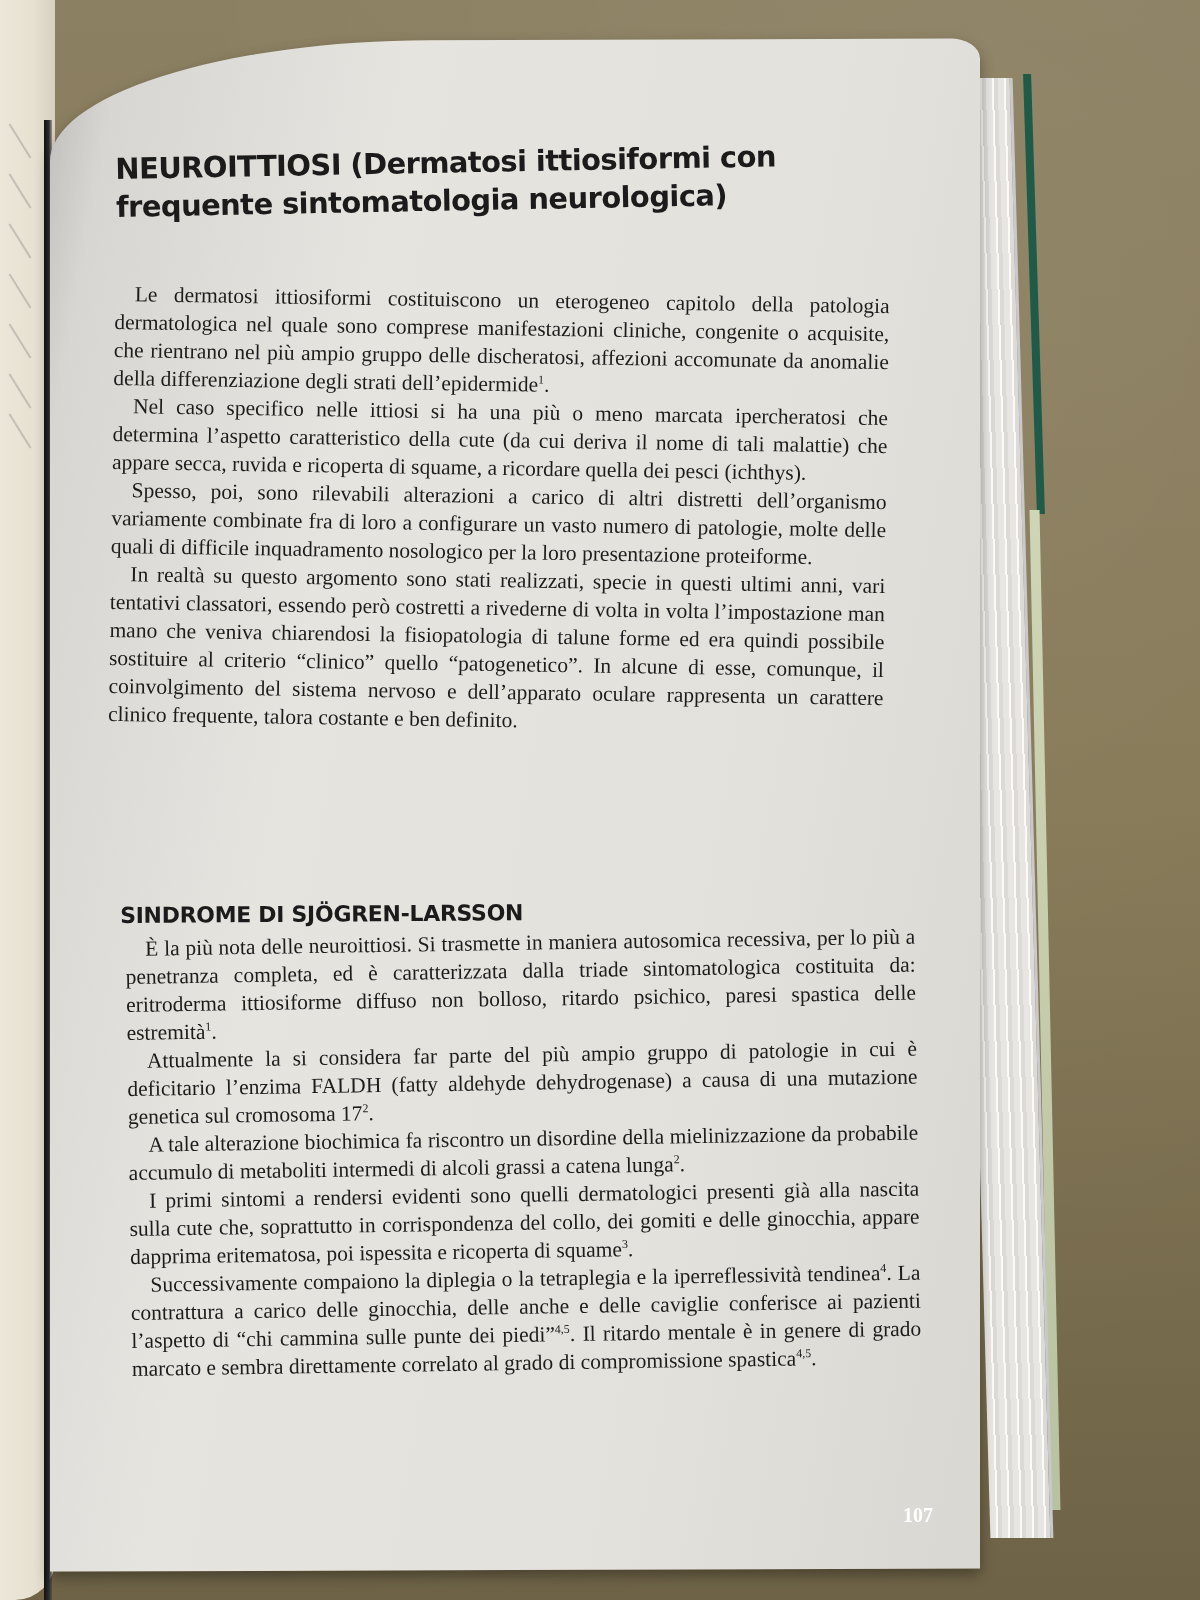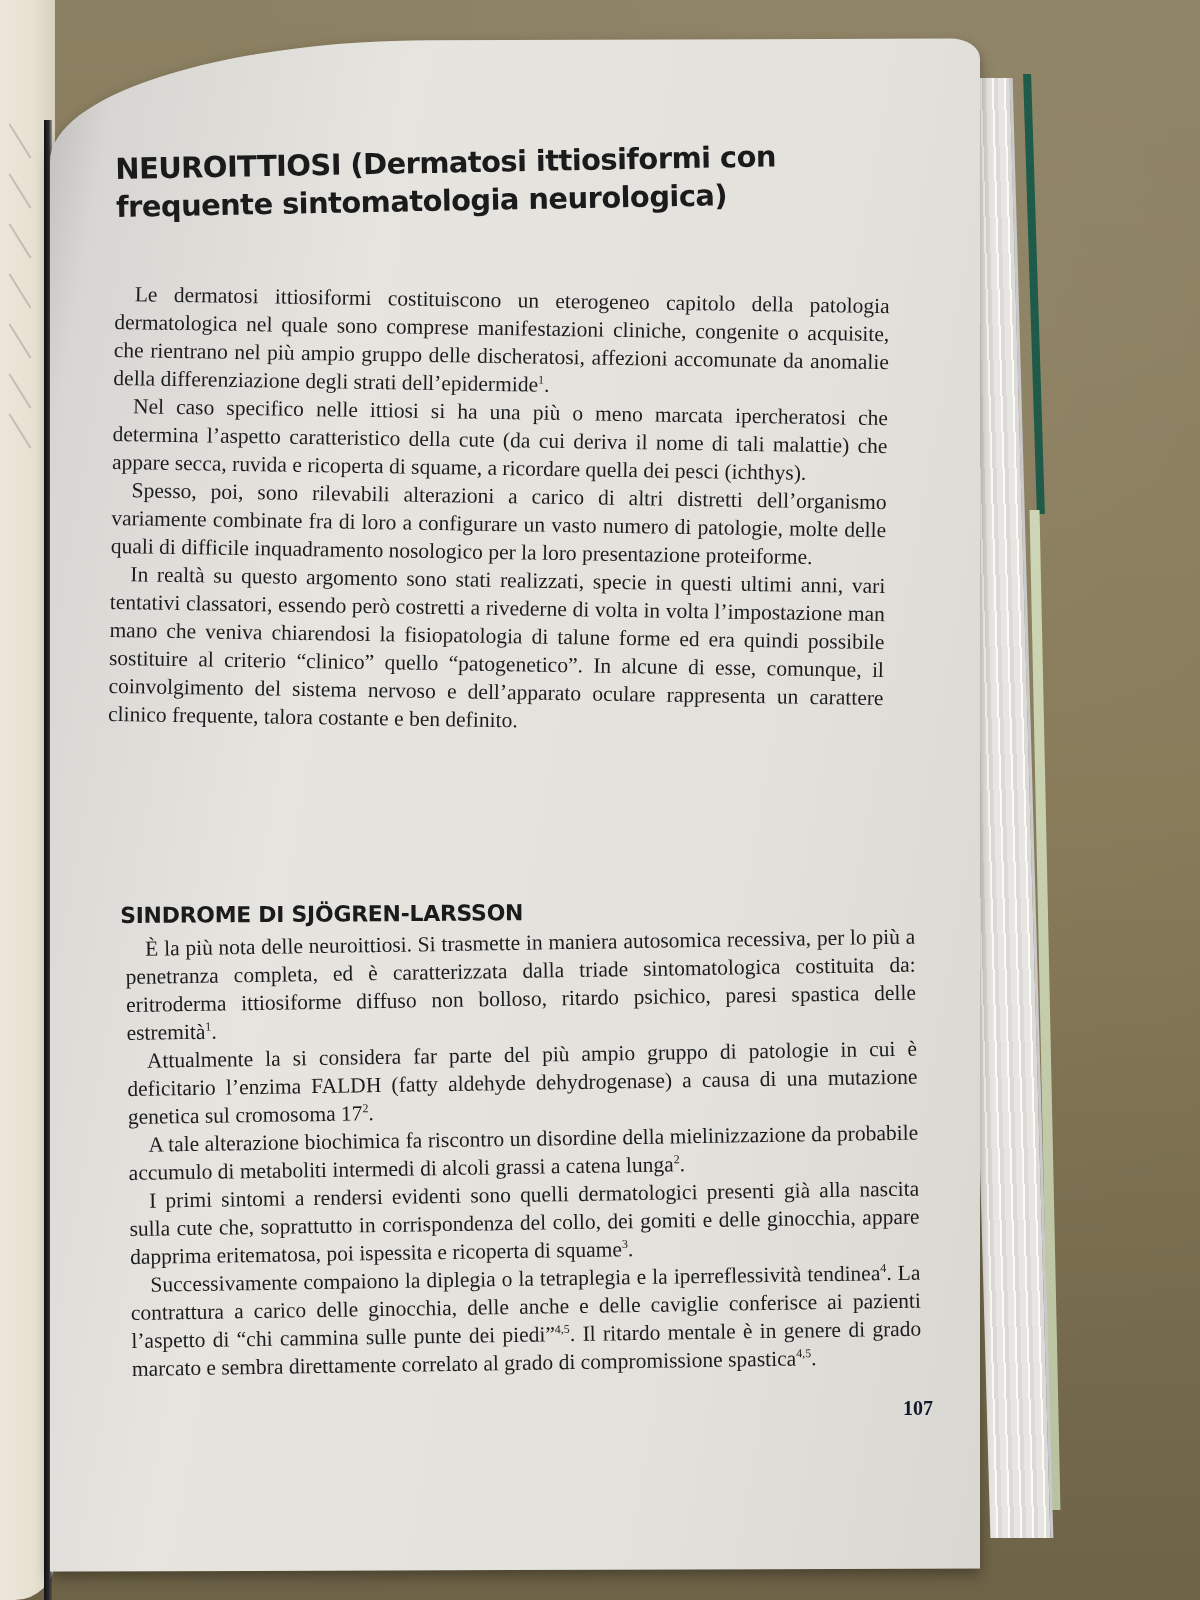--- a/index.html
+++ b/index.html
@@ -60,22 +60,22 @@
     .body-text p { margin: 0; text-indent: 20px; }
     .sec1 { position: absolute; left: 0; top: 130px; width: 775px; transform: rotate(0.9deg); transform-origin: 0 0; }
     .sec-heading {
       position: absolute; left: 5px; top: 735px;
       font-family: "DejaVu Sans", sans-serif; font-weight: bold; font-size: 22px;
       letter-spacing: -0.3px; transform: rotate(-0.4deg); transform-origin: 0 0;
     }
     .sec2 { position: absolute; left: 10px; top: 785px; width: 790px; transform: rotate(-0.9deg); transform-origin: 0 0; }
     sup { font-size: 12px; line-height: 0; vertical-align: super; }
     .page-number {
-      position: absolute; left: 903px; top: 1397px;
-      font-family: "Liberation Serif", serif; font-weight: bold; font-size: 20px; color: #0f172a;
+      position: absolute; left: 903px; top: 1504px;
+      font-family: "Liberation Serif", serif; font-weight: bold; font-size: 20px; color: #ffffff;
     }
   </style>
 </head>
 <body>
 
 <div class="left-page">
   <div class="ghost" style="top:140px"></div>
   <div class="ghost" style="top:190px"></div>
   <div class="ghost" style="top:240px"></div>
   <div class="ghost" style="top:290px"></div>

